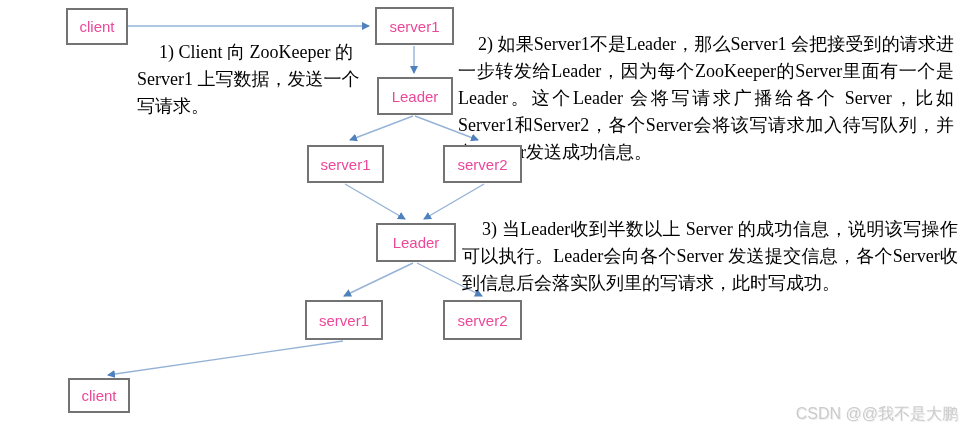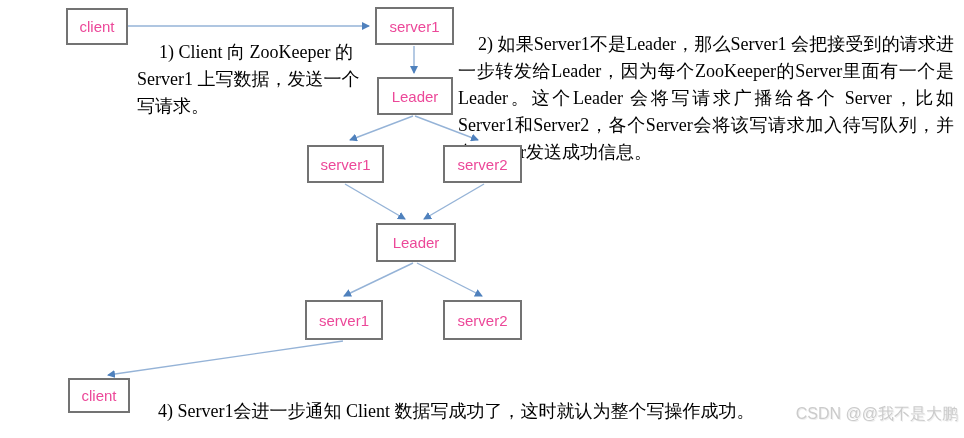--- a/index.html
+++ b/index.html
@@ -93,17 +93,17 @@
   <div class="node node-leader-1">Leader</div>
   <div class="node node-server1-mid">server1</div>
   <div class="node node-server2-mid">server2</div>
   <div class="node node-leader-2">Leader</div>
   <div class="node node-server1-bot">server1</div>
   <div class="node node-server2-bot">server2</div>
   <div class="node node-client-bot">client</div>
 
   <div class="ann ann-1">1) Client 向 ZooKeeper 的 Server1 上写数据，发送一个写请求。</div>
   <div class="ann ann-2">2) 如果Server1不是Leader，那么Server1 会把接受到的请求进一步转发给Leader，因为每个ZooKeeper的Server里面有一个是Leader。这个Leader 会将写请求广播给各个 Server，比如Server1和Server2，各个Server会将该写请求加入待写队列，并向Leader发送成功信息。</div>
-  <div class="ann ann-4">4) Server1会进一步通知 Client 数据写成功了，这时就认为整个写操作成功。</div>
+  <div class="ann ann-3">3) 当Leader收到半数以上 Server 的成功信息，说明该写操作可以执行。Leader会向各个Server 发送提交信息，各个Server收到信息后会落实队列里的写请求，此时写成功。</div>
 
   <div class="watermark">CSDN @@我不是大鹏</div>
 
 </div>
 
 </body></html>

